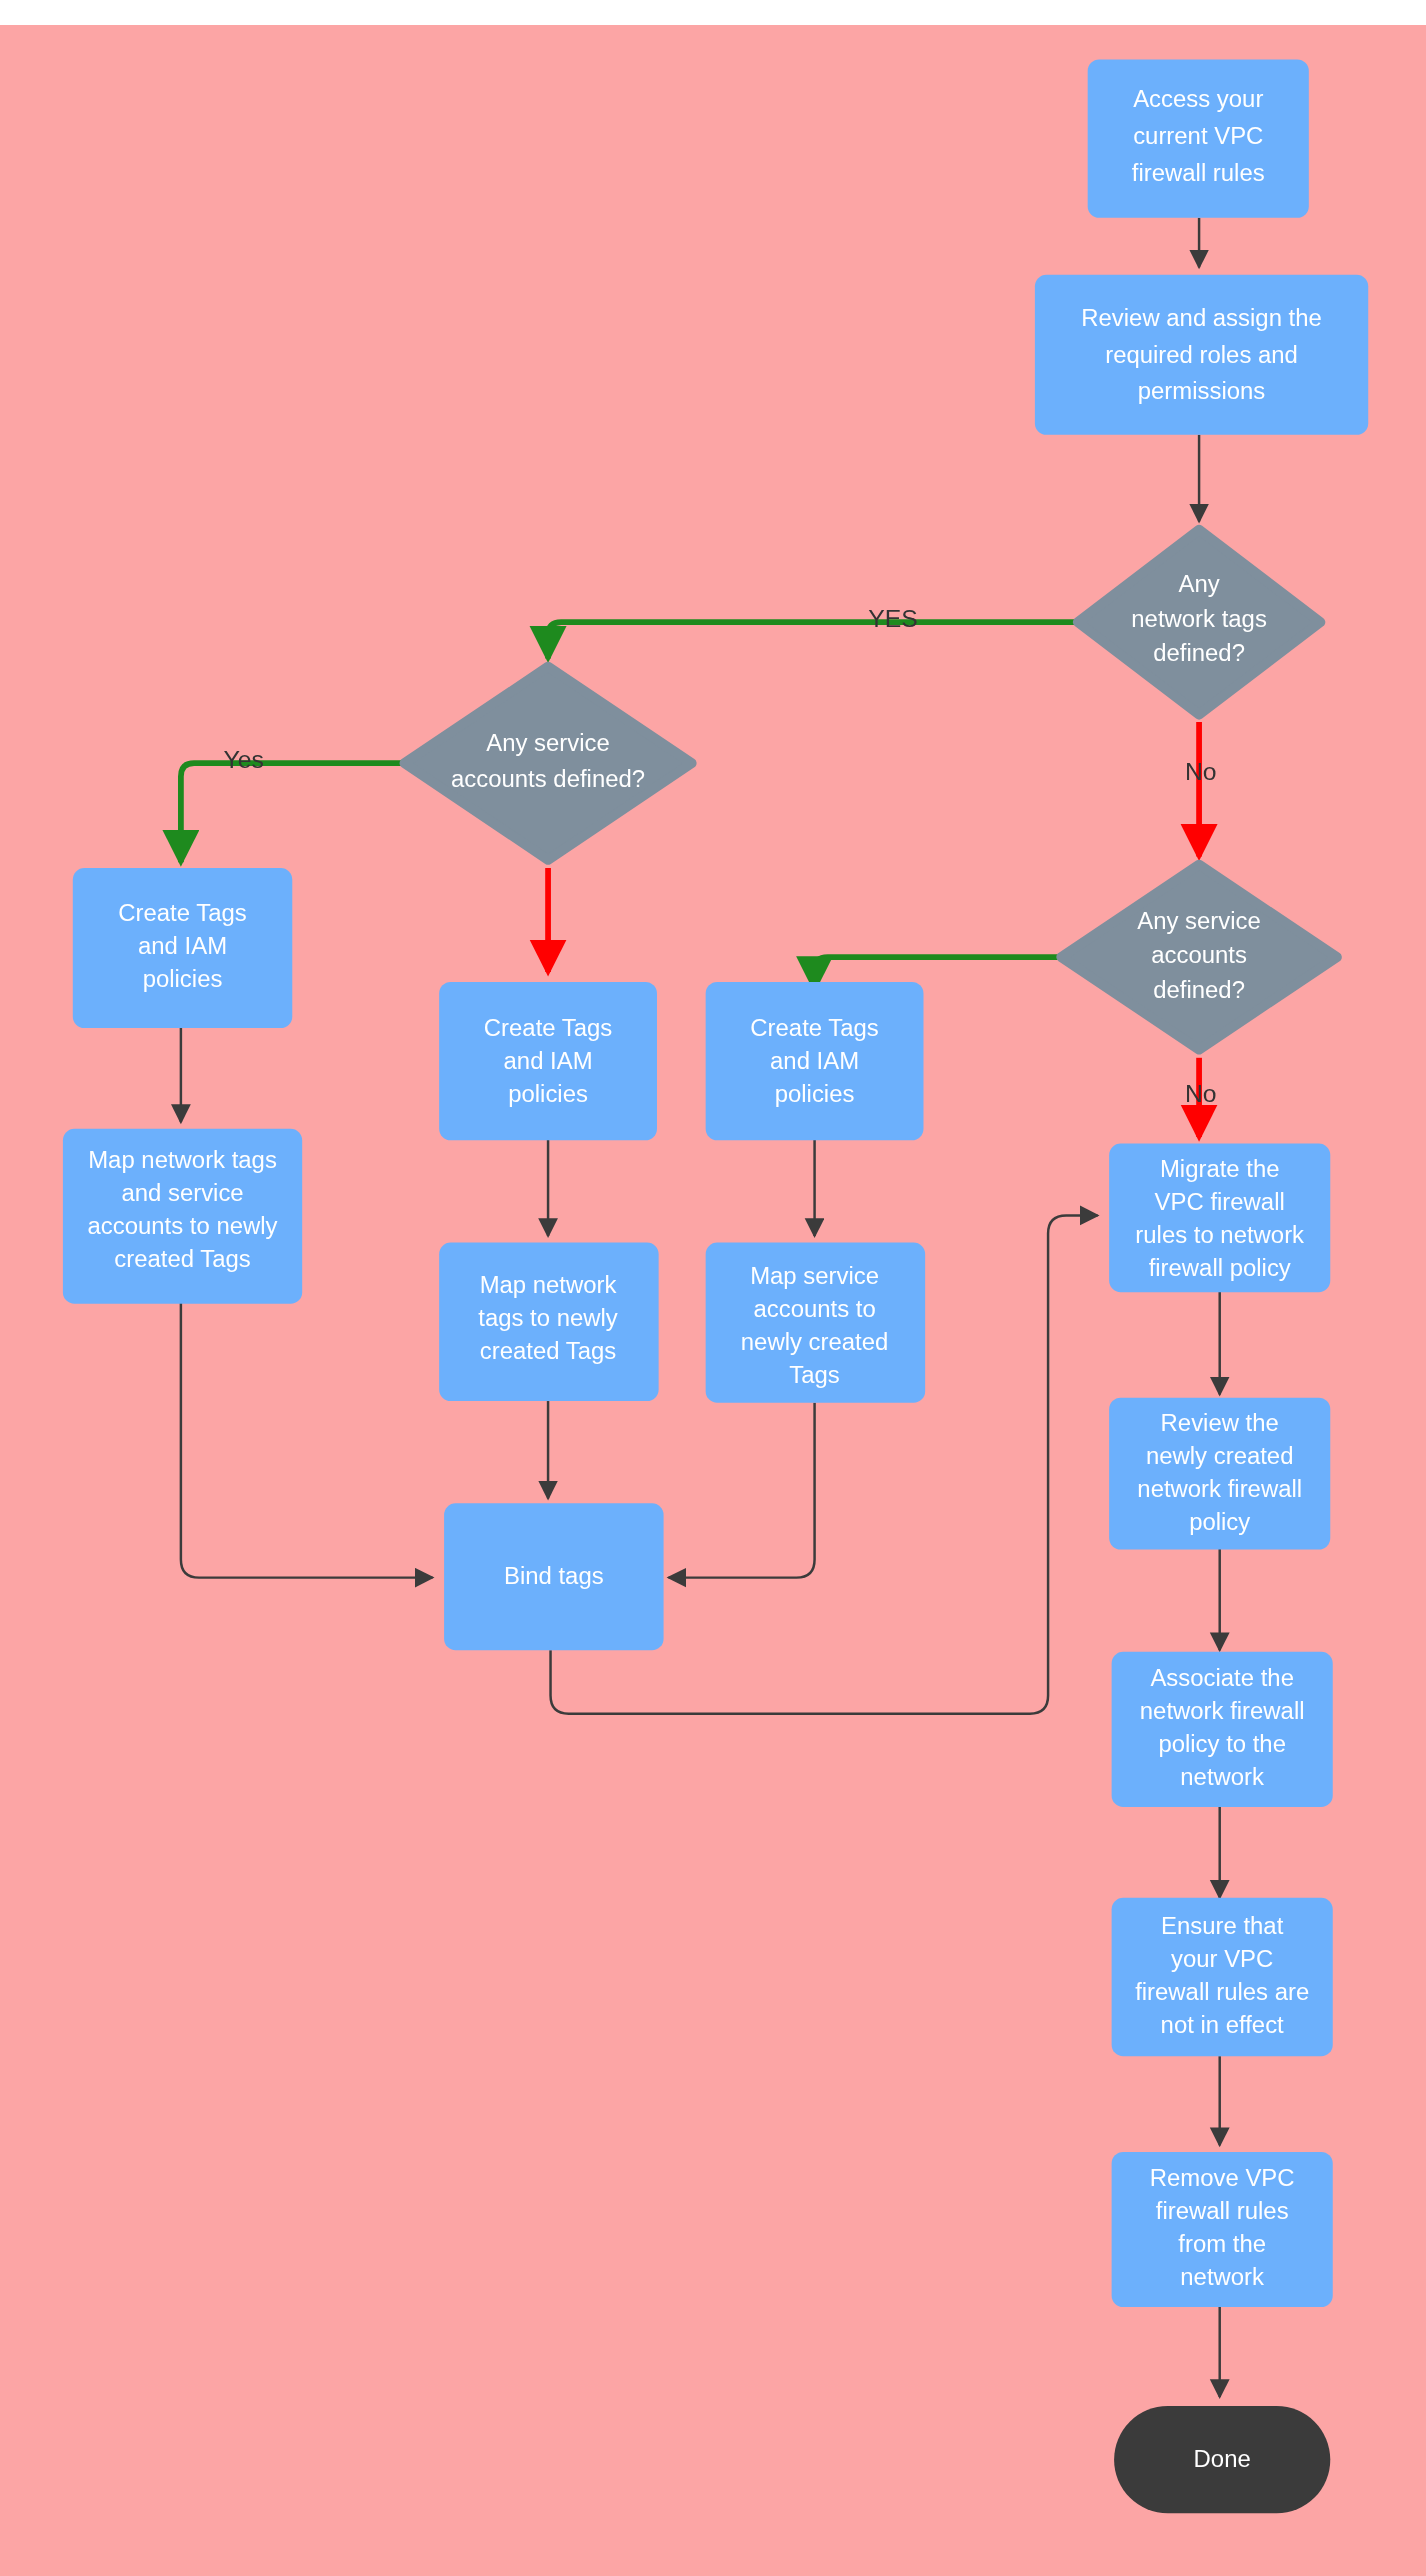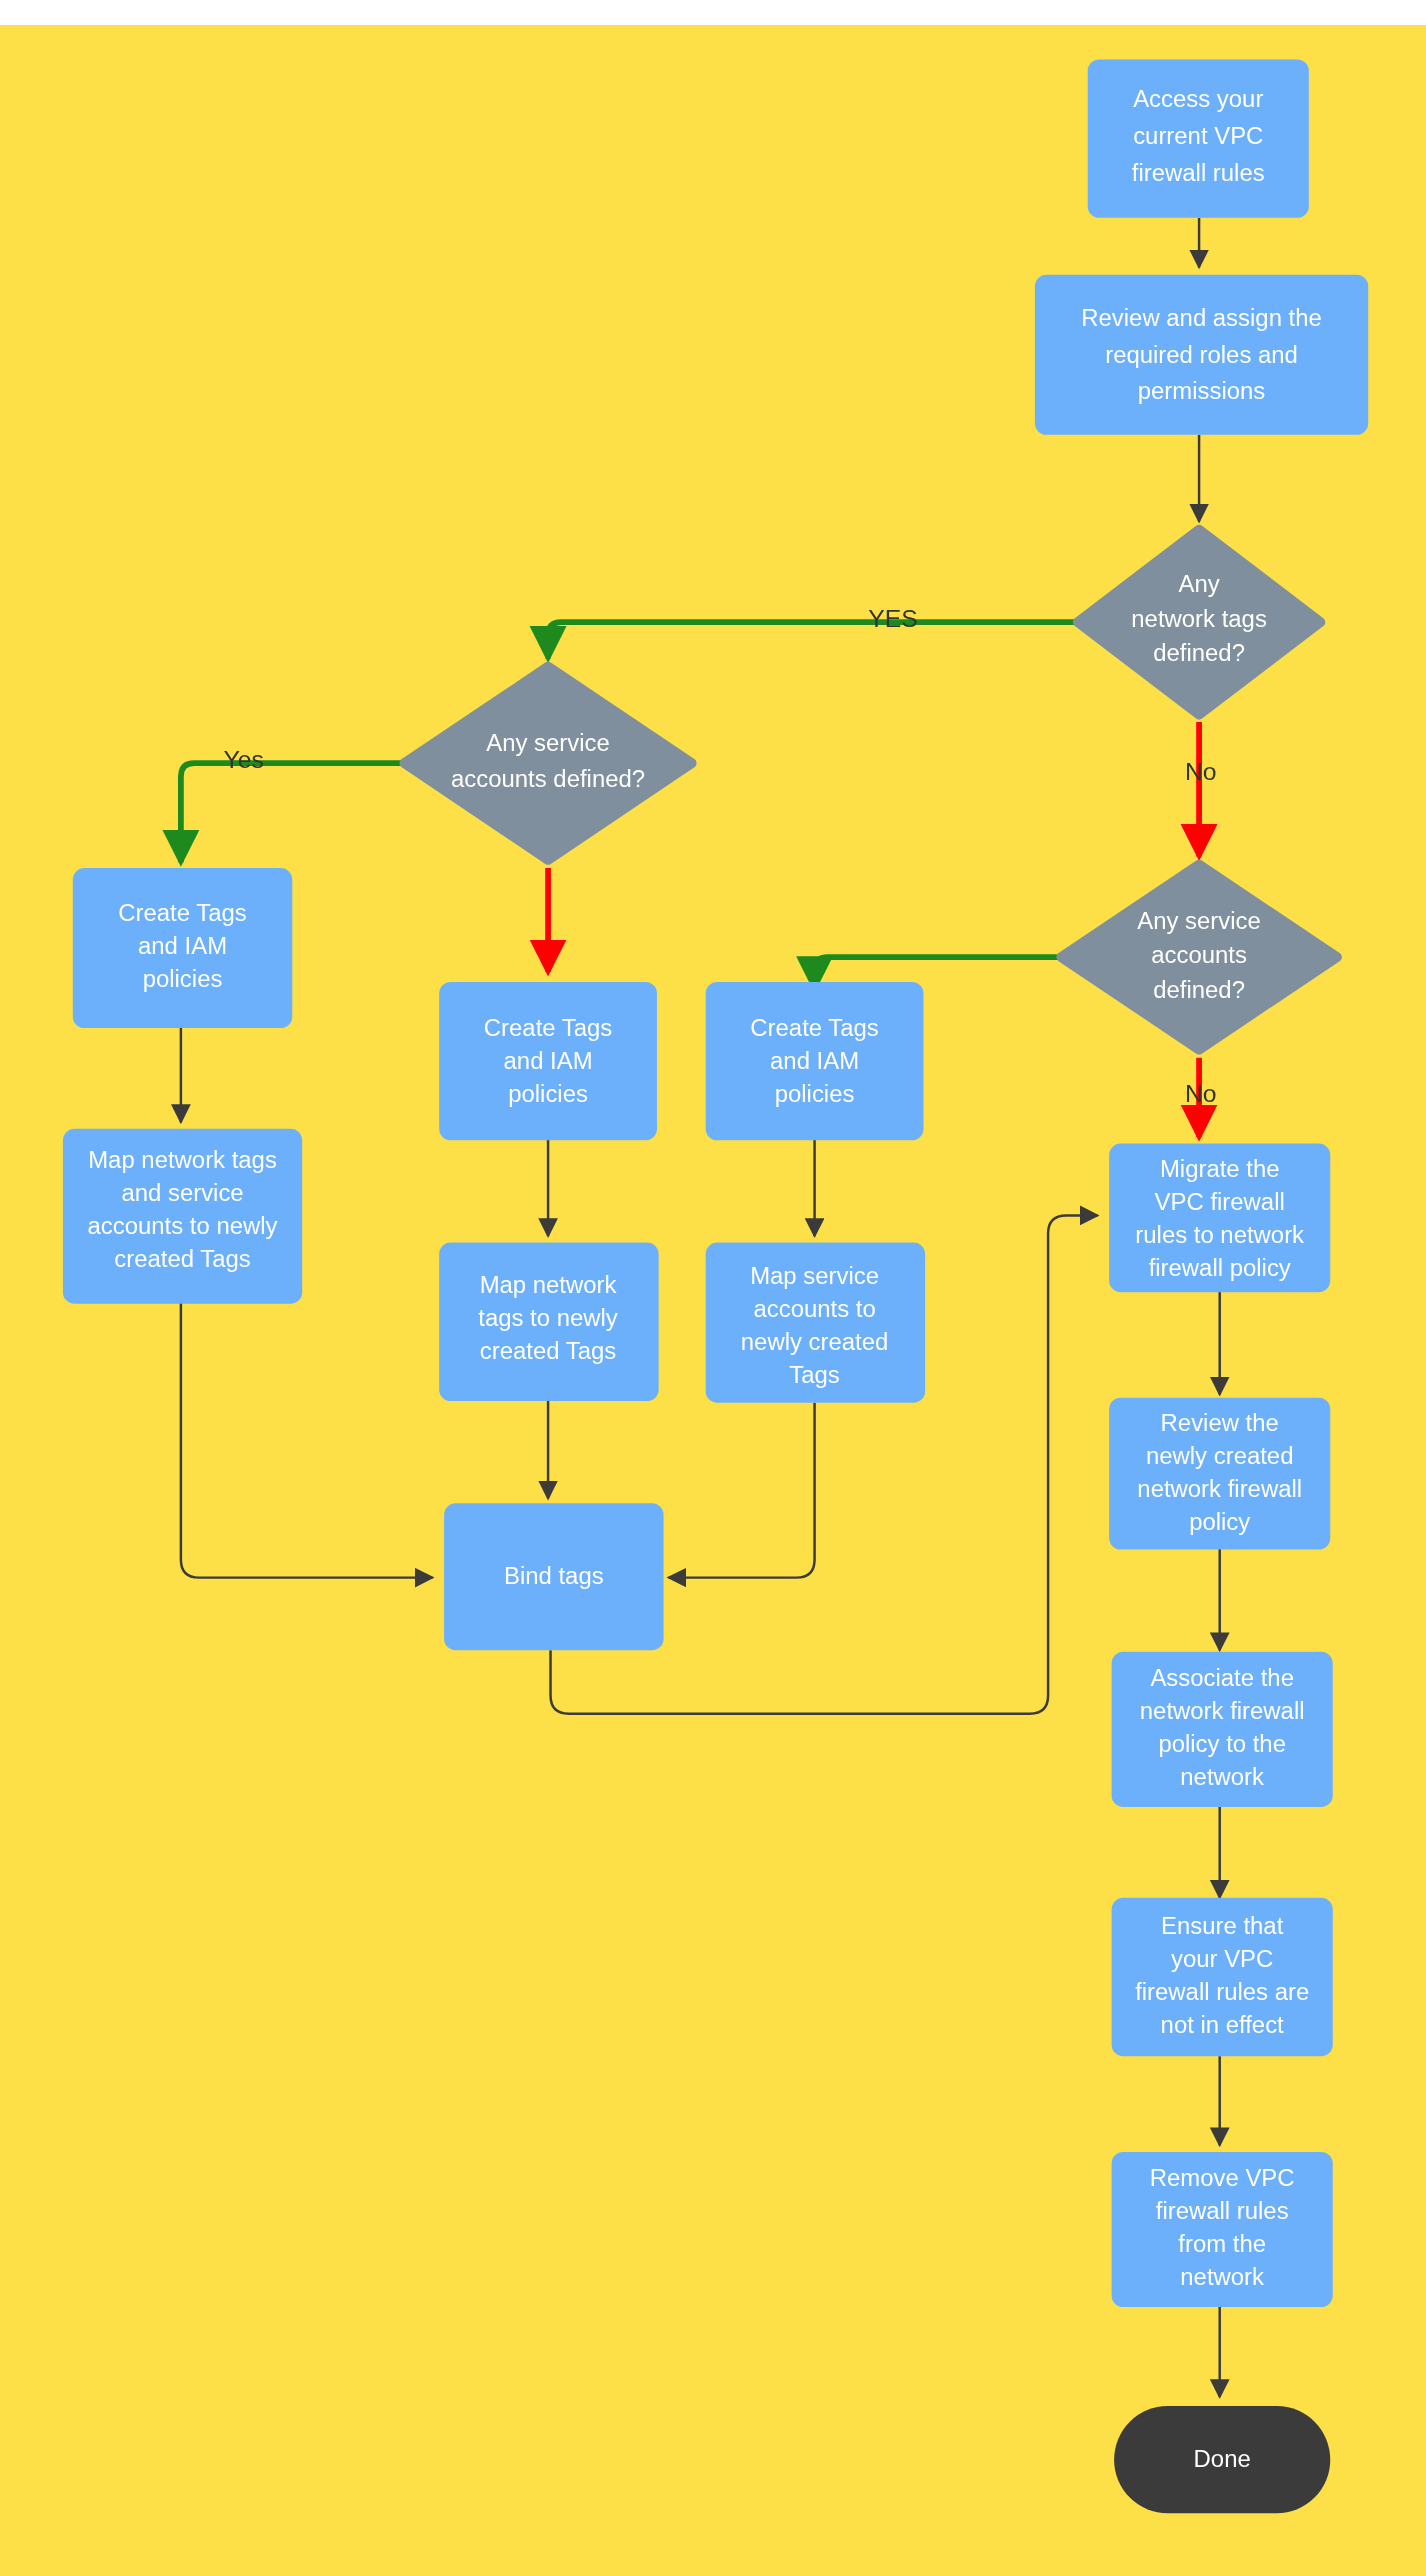--- a/index.html
+++ b/index.html
@@ -4,21 +4,21 @@
 <style>
   html, body {
     margin: 0;
     padding: 0;
     background: #ffffff;
   }
   #page {
     position: relative;
     width: 1427px;
     height: 2576px;
-    background: #fde047;
+    background: #fca5a5;
     overflow: hidden;
     font-family: "Liberation Sans", sans-serif;
   }
   
   #top-strip {
     position: absolute;
     left: 0; top: 0;
     width: 1427px;
     height: 25px;
     background: #ffffff;

